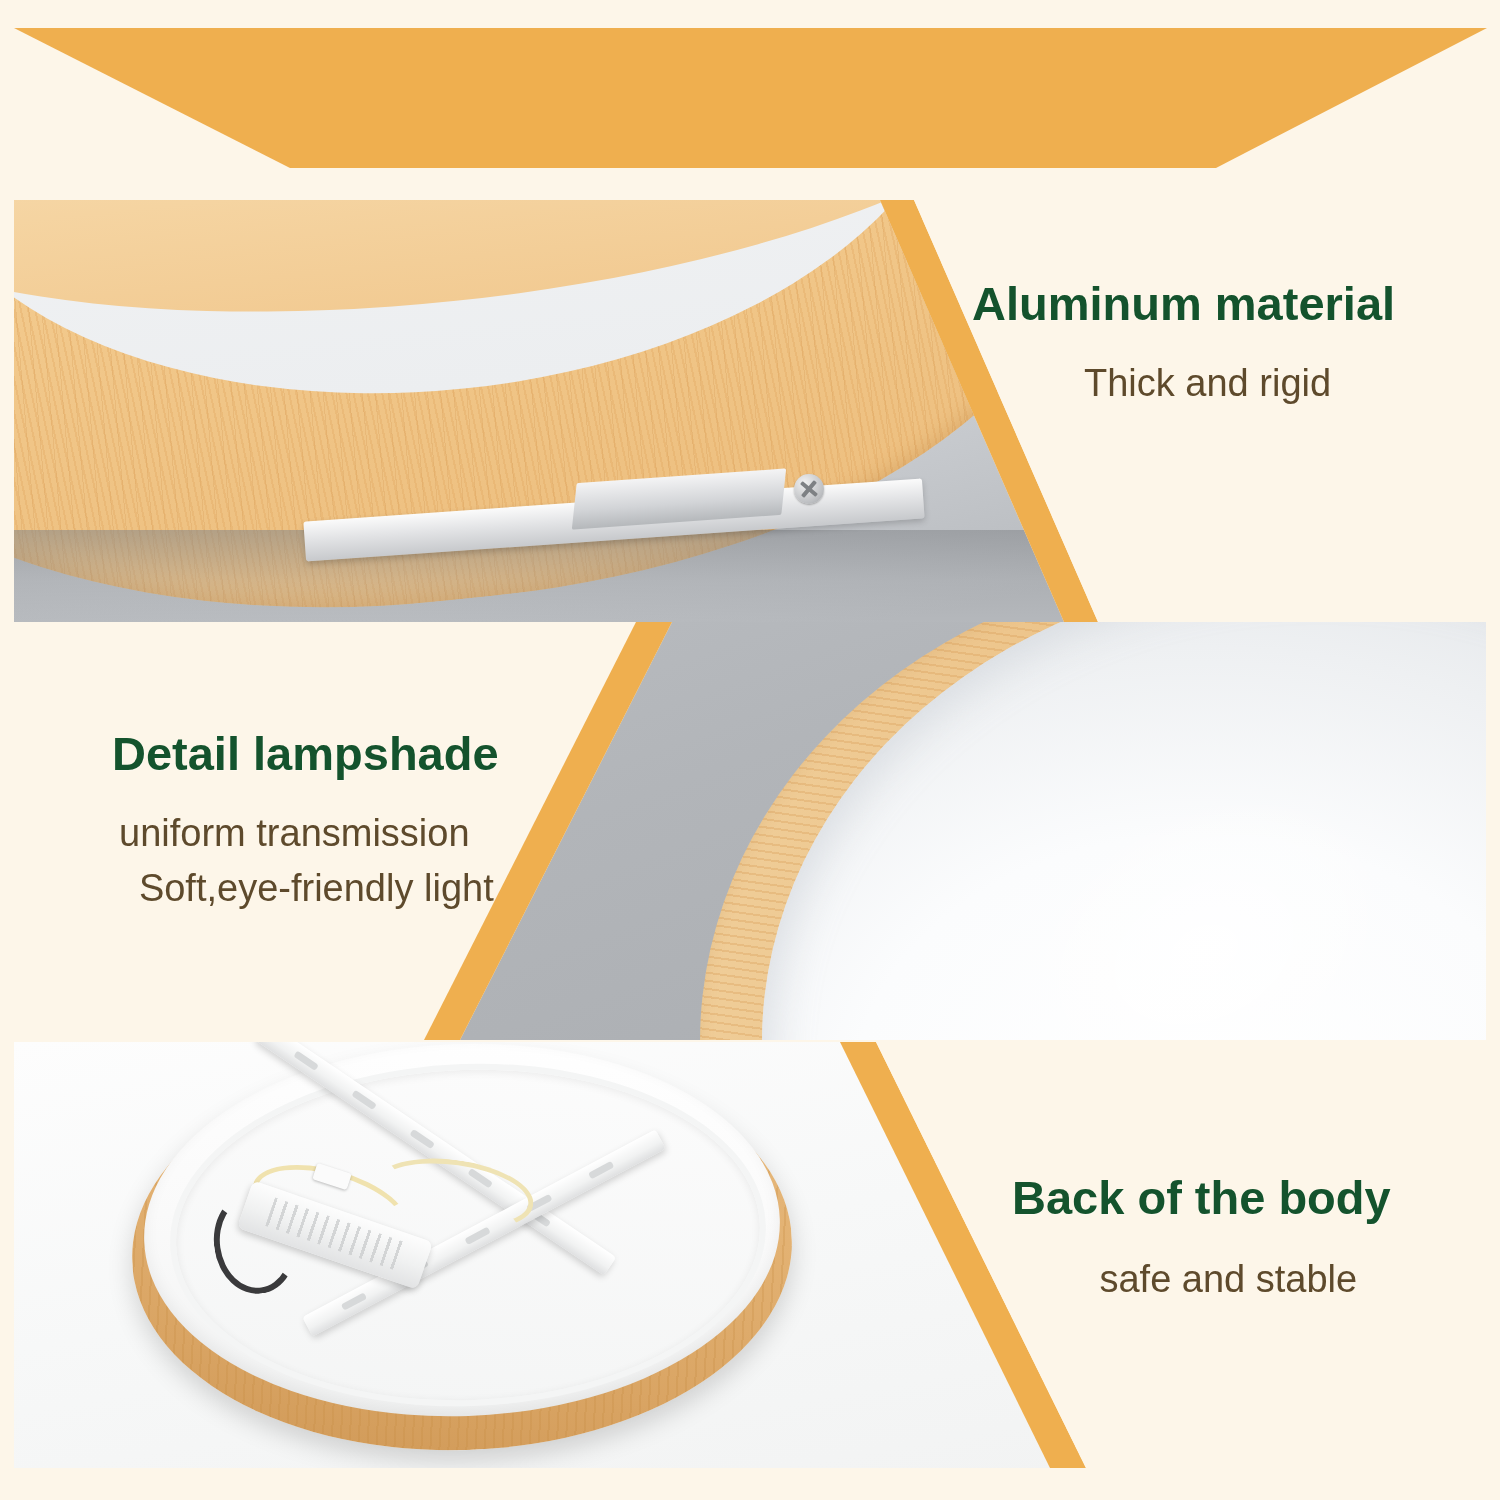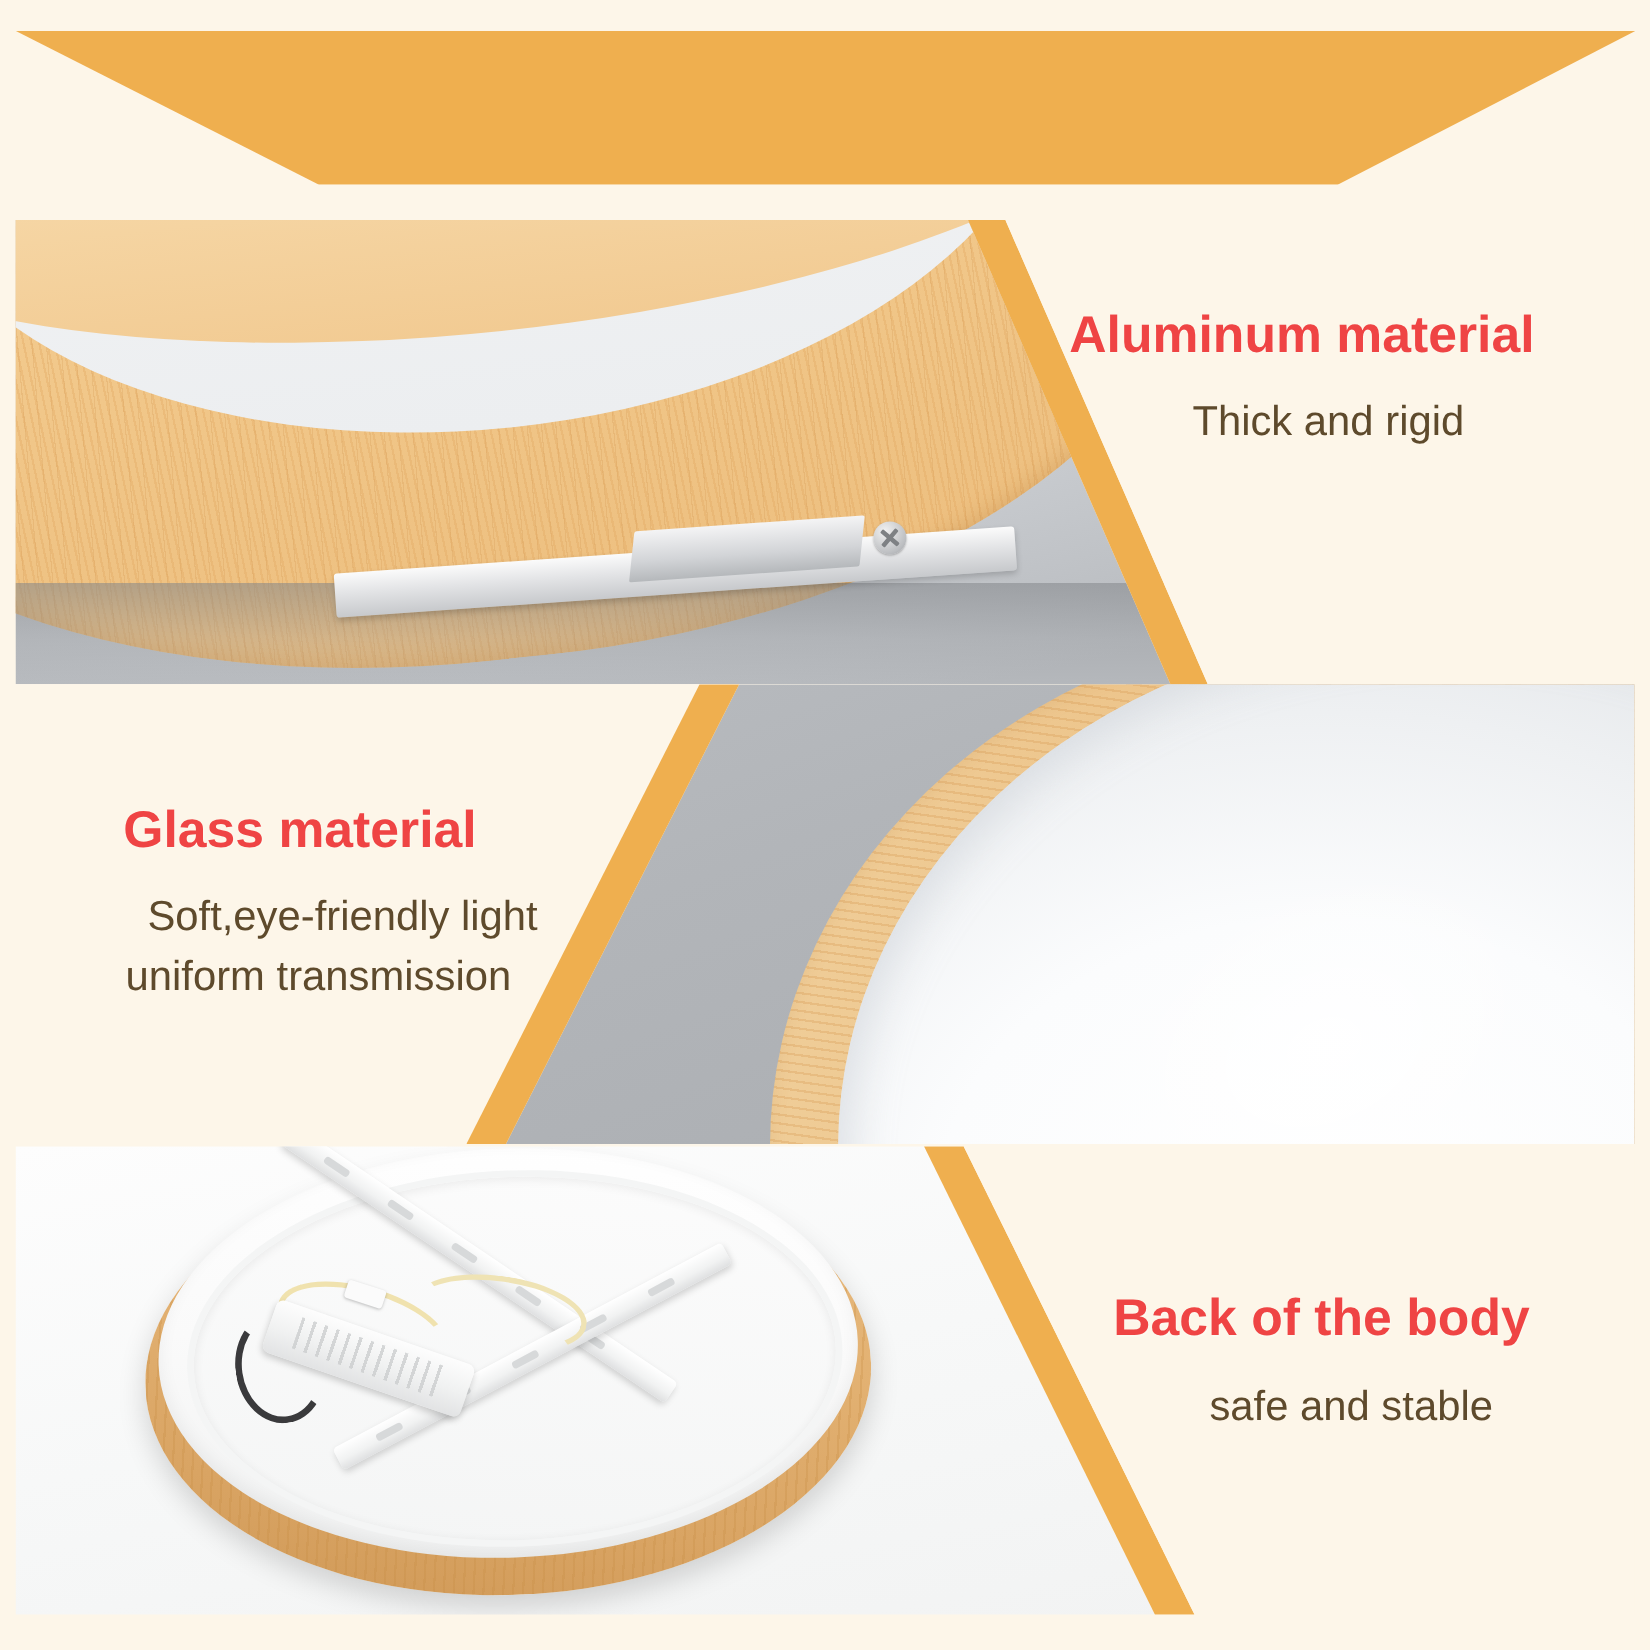--- a/index.html
+++ b/index.html
@@ -232,21 +232,21 @@
     transform:rotate(-8deg);
   }
   #panel3 .conn{
     position:absolute;width:36px;height:17px;background:#fbfbfb;border-radius:3px;
     box-shadow:0 1px 3px rgba(0,0,0,.25);
   }
 
   
   .txt{position:absolute;}
   .heading{
-    font-size:47px;font-weight:bold;color:#ef4444;
+    font-size:47px;font-weight:bold;color:#14532d;
     text-shadow:1px 1px 0 rgba(255,255,255,.3);
     white-space:nowrap;line-height:1.1;
   }
   .body-line{
     font-size:38px;color:#5e4a2c;line-height:1.45;white-space:nowrap;text-align:center;
   }
   #t1{left:972px;top:278px;}
   #t1 .body-wrap{margin-top:26px;}
   #t1 .l1{margin-left:48px;}
   #t1 .l2{margin-left:88px;}
@@ -295,24 +295,24 @@
     <div class="photo">
       <div class="p2-wood"></div>
       <div class="p2-glass"></div>
       <div class="p2-gloss"></div>
 
     </div>
     <div class="stripe"></div>
   </div>
 
   <div class="txt" id="t2">
-    <div class="heading">Glass material</div>
+    <div class="heading">Detail lampshade</div>
     <div class="body-wrap">
+      <div class="body-line l2">uniform transmission</div>
       <div class="body-line l1">Soft,eye-friendly light</div>
-      <div class="body-line l2">uniform transmission</div>
     </div>
   </div>
 
   <div class="panel" id="panel3">
     <div class="photo">
       <div class="lamp-wood"></div>
       <div class="lamp-plate"></div>
       <div class="lamp-ring"></div>
       <div class="bar bar-a">
         <div class="slot" style="left:40px;top:7px;"></div>

